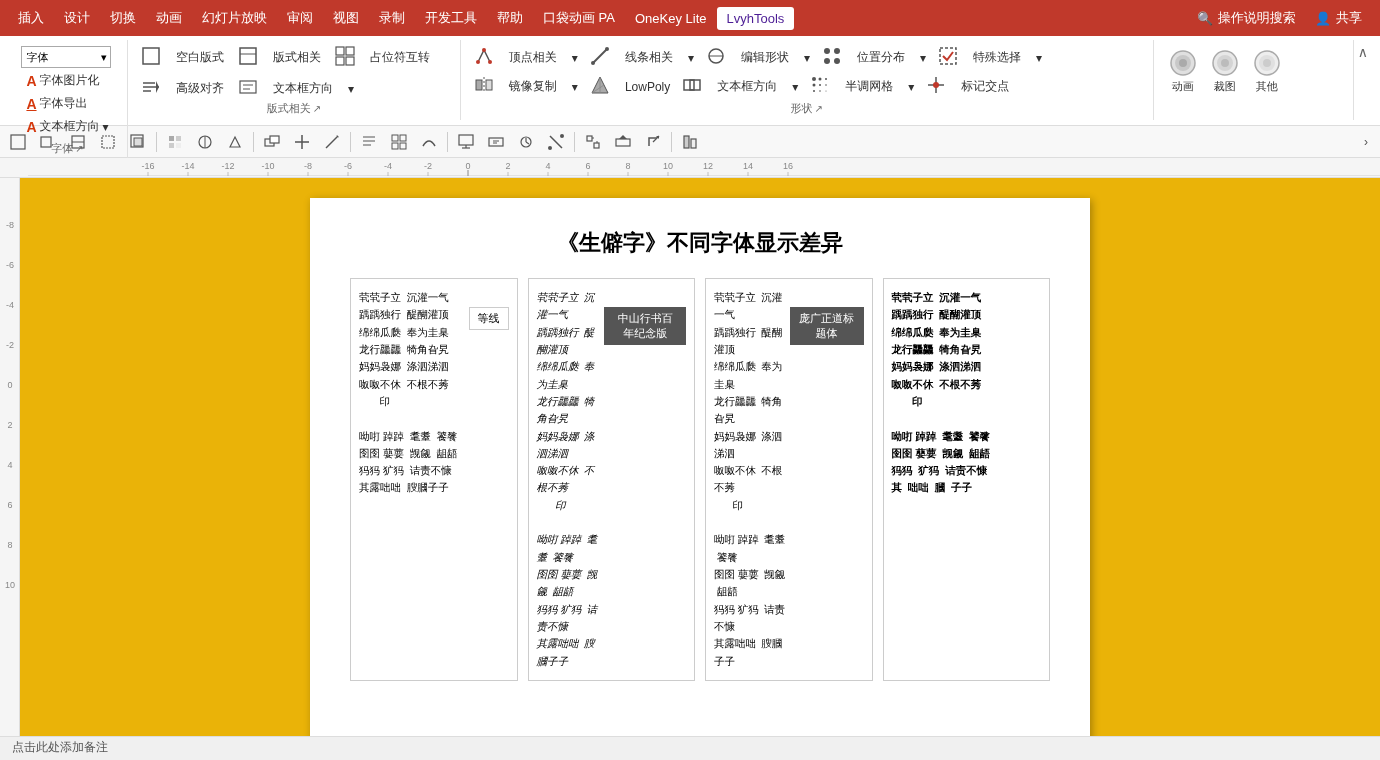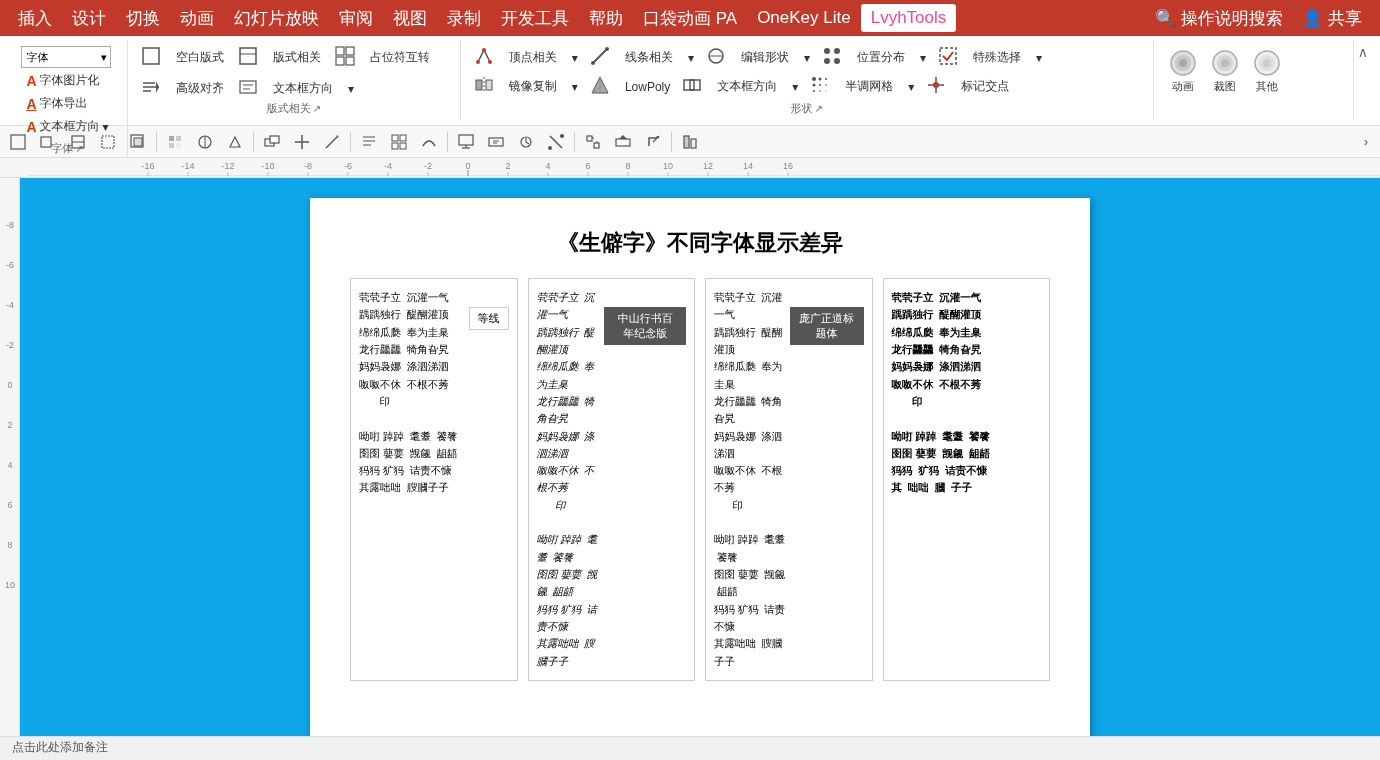--- a/index.html
+++ b/index.html
@@ -11,24 +11,24 @@
       display: flex;
       align-items: center;
       height: 36px;
       padding: 0 8px;
       color: white;
     }
     .menu-item {
       padding: 4px 10px;
       cursor: pointer;
       border-radius: 3px;
-      font-size: 17px;
+      font-size: 13px;
       white-space: nowrap;
     }
-    .menu-item.active { background: white; color: #ec4899; }
+    .menu-item.active { background: white; color: #4c1d95; }
 
     
     .ribbon {
       background: #fff;
       border-bottom: 1px solid #ddd;
       padding: 4px 8px 0 8px;
     }
     .ribbon-content {
       display: flex;
       align-items: flex-start;
@@ -157,21 +157,21 @@
       font-size: 9px;
       color: #888;
       overflow: hidden;
     }
     .slide-container {
       flex: 1;
       overflow: auto;
       display: flex;
       justify-content: center;
       padding: 20px;
-      background: #0ea5e9;
+      background: #eab308;
     }
     .slide {
       background: white;
       width: 780px;
       min-height: 560px;
       box-shadow: 2px 2px 8px rgba(0,0,0,0.3);
       position: relative;
       padding: 30px 40px;
     }
     .slide-title {

